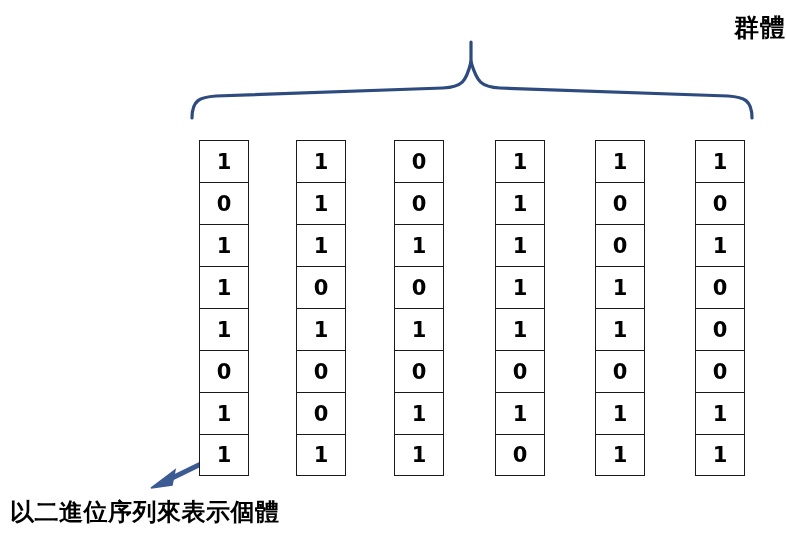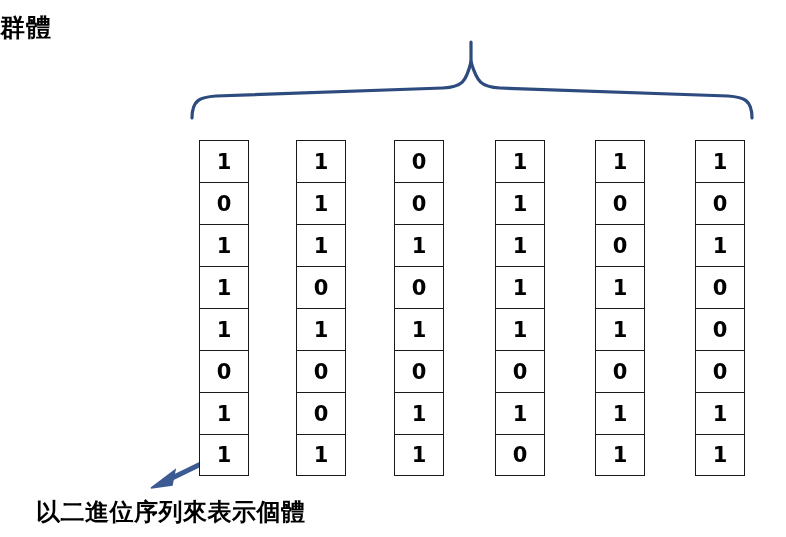--- a/index.html
+++ b/index.html
@@ -16,21 +16,21 @@
     height: 537px;
     background: #ffffff;
     overflow: hidden;
   }
   
   #title {
     position: absolute;
     left: 0;
     top: 12px;
     width: 786px;
-    text-align: left;
+    text-align: right;
     font-size: 25px;
     font-weight: 700;
     color: #000000;
     letter-spacing: 1px;
     line-height: 32px;
     font-family: "DejaVu Sans", "Liberation Sans", sans-serif;
   }
   
   #brace-layer {
     position: absolute;
@@ -67,21 +67,21 @@
     color: #000000;
     background: #ffffff;
     font-family: "DejaVu Sans", "Liberation Sans", sans-serif;
   }
   .gene-cell.last {
     border-bottom-width: 1.6px;
   }
   
   #caption {
     position: absolute;
-    left: 36px;
+    left: 10px;
     top: 496px;
     font-size: 24px;
     font-weight: 700;
     color: #000000;
     letter-spacing: 0.5px;
     white-space: nowrap;
     font-family: "DejaVu Sans", "Liberation Sans", sans-serif;
   }
 </style>
 </head>

